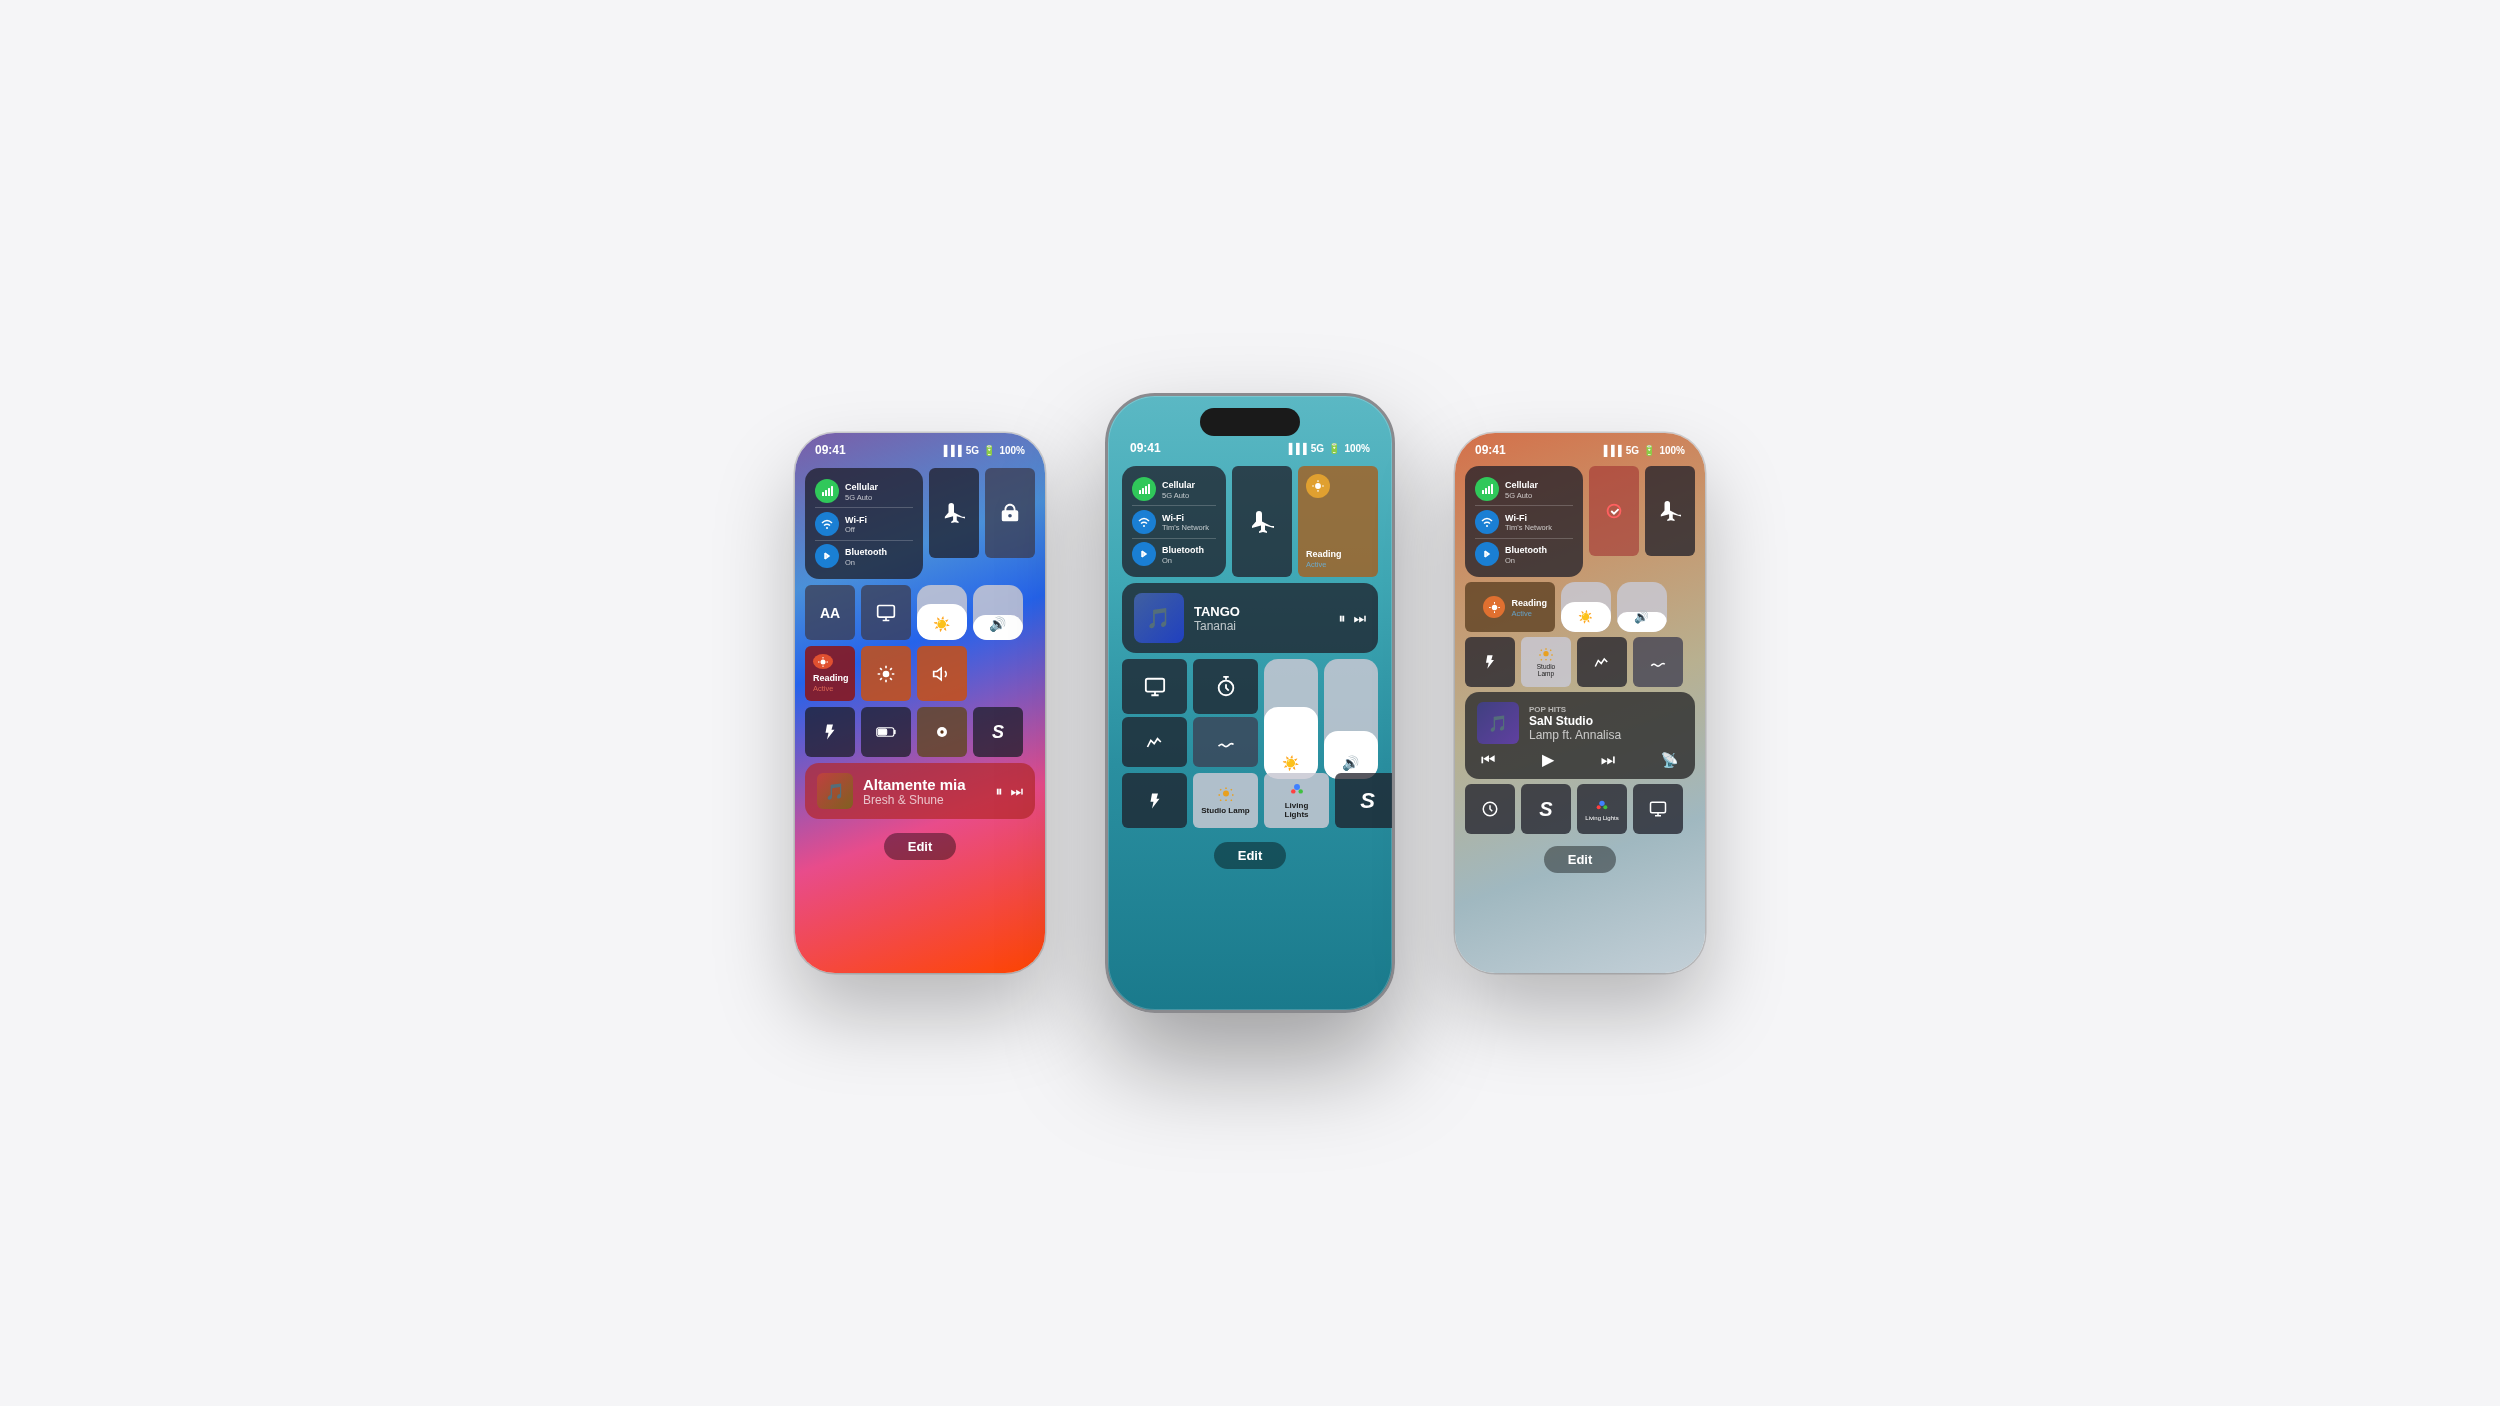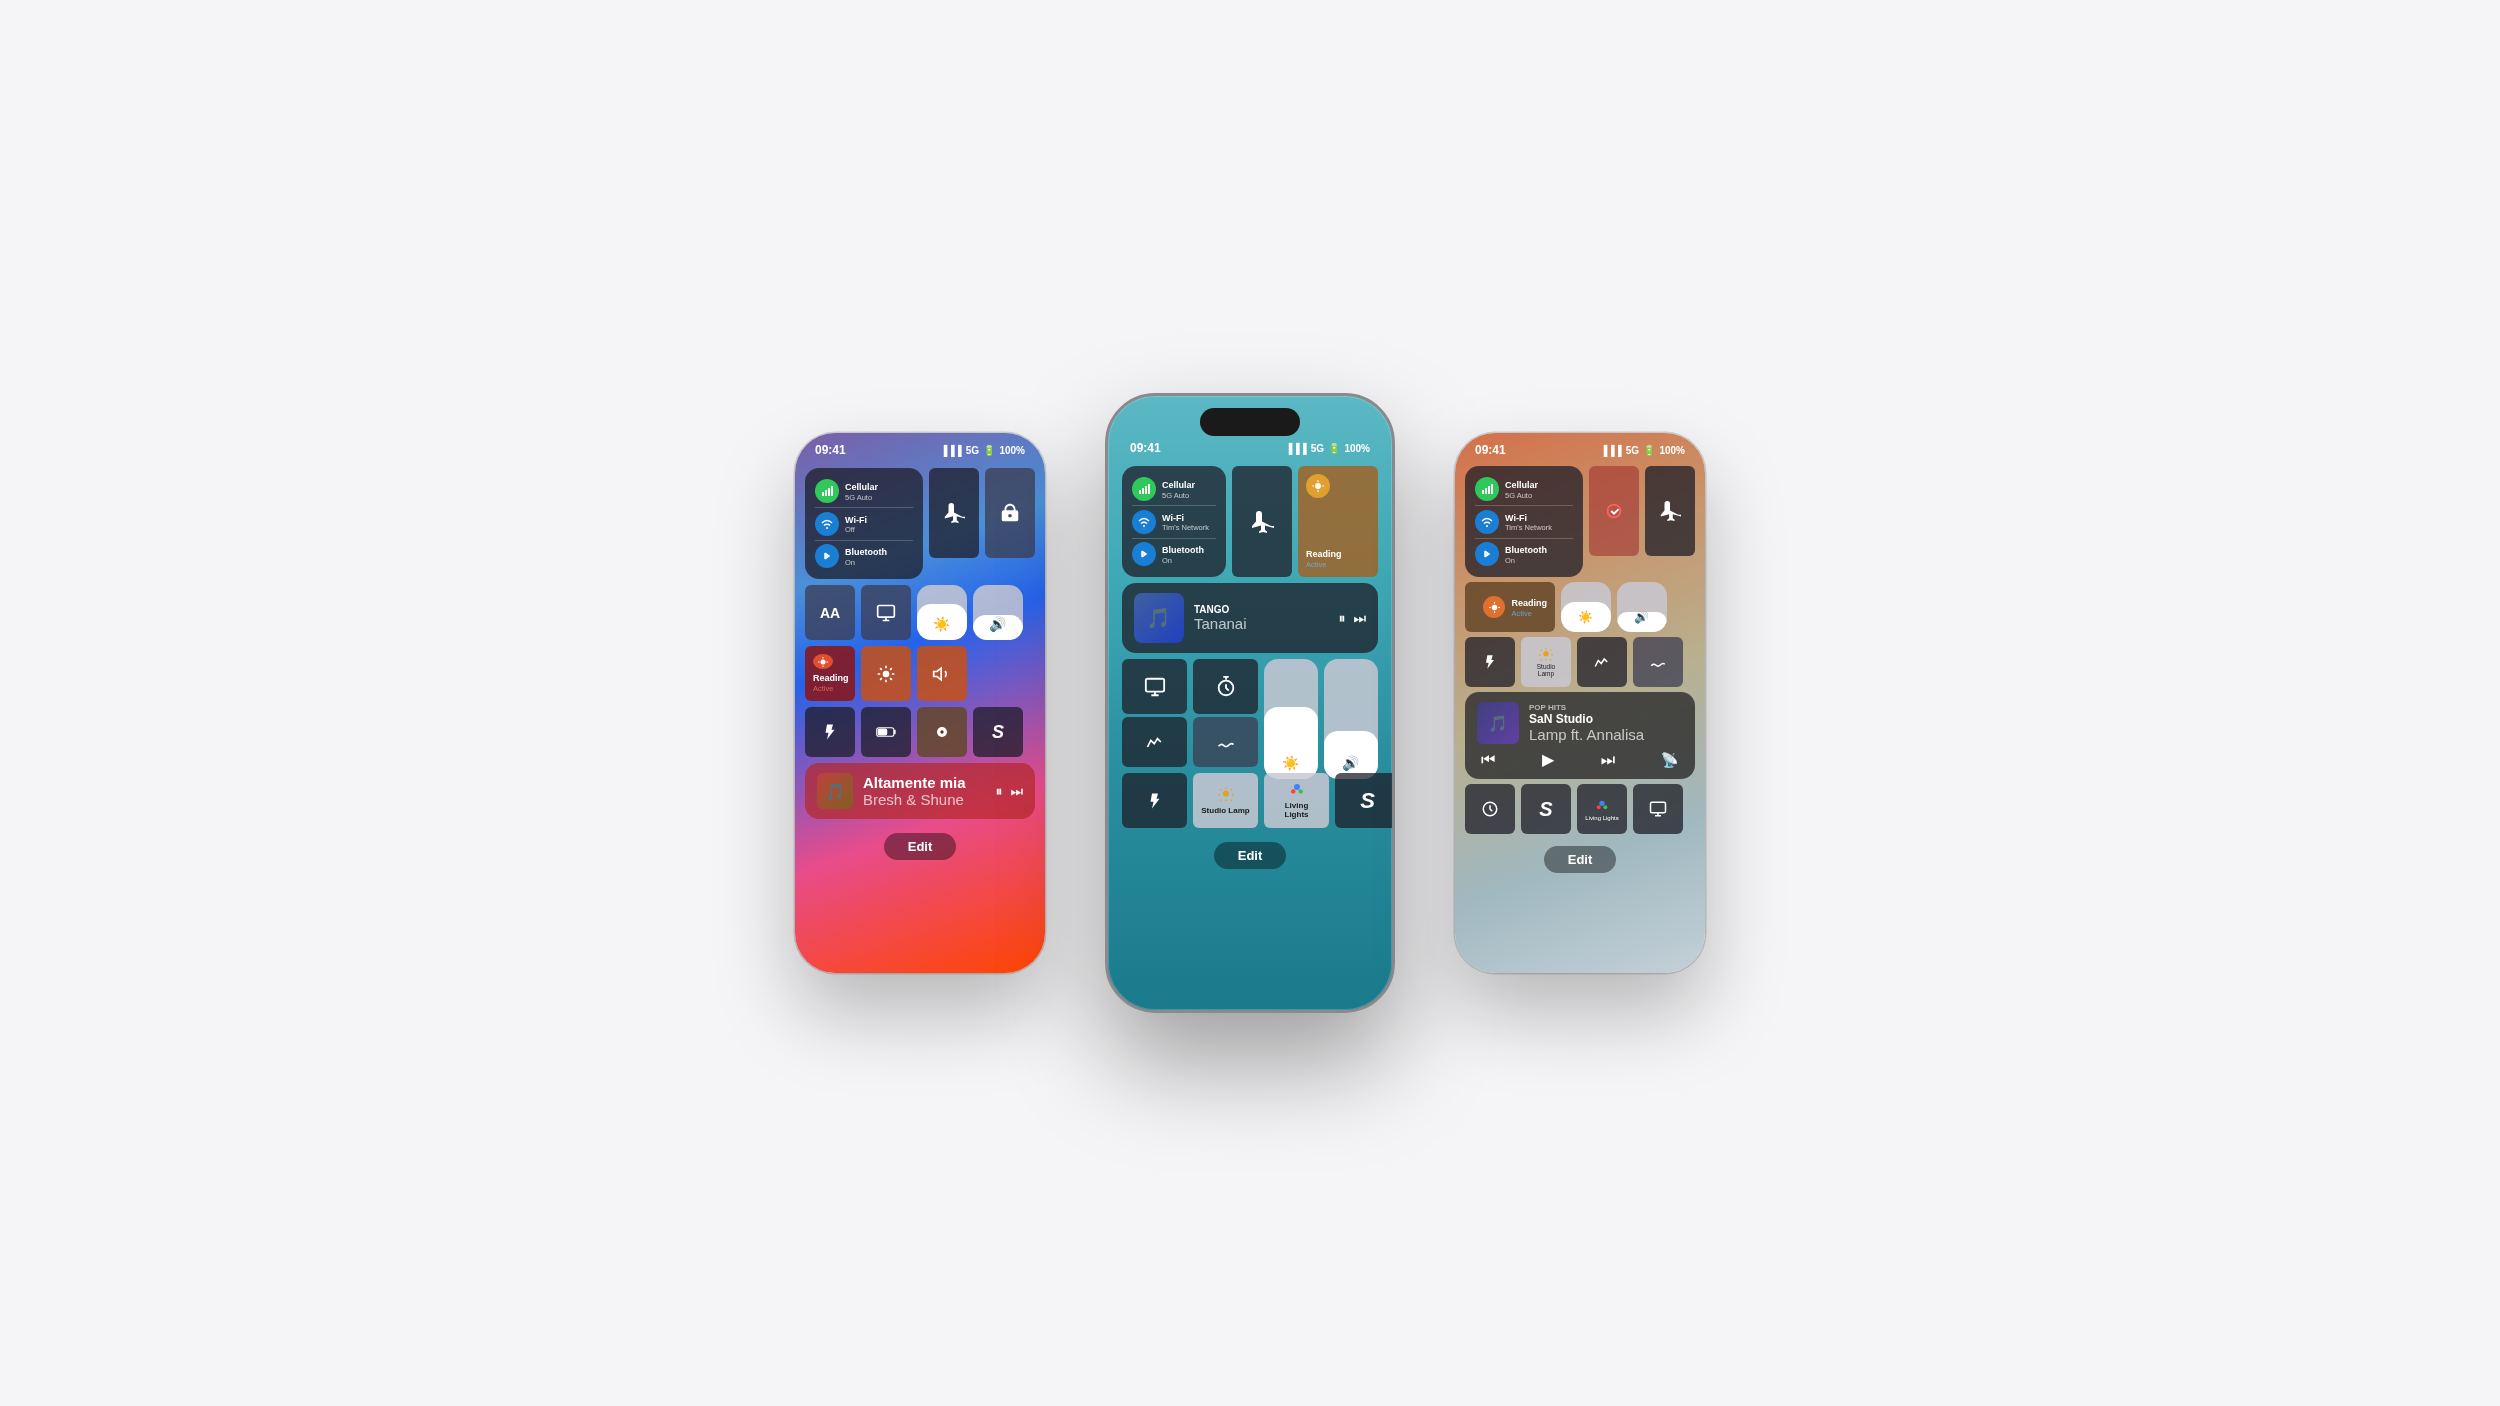--- a/index.html
+++ b/index.html
@@ -164,21 +164,21 @@
       flex-shrink: 0;
       background: linear-gradient(135deg, #c04040, #806020);
       display: flex;
       align-items: center;
       justify-content: center;
       font-size: 16px;
     }
 
     .music-info { flex: 1; }
     .music-title { font-size: 15px; font-weight: 700; }
-    .music-artist { font-size: 15px; opacity: 0.7; }
+    .music-artist { font-size: 12px; opacity: 0.7; }
     .music-controls { display: flex; gap: 8px; align-items: center; font-size: 14px; }
 
     .edit-btn {
       background: rgba(0,0,0,0.4);
       color: white;
       border: none;
       border-radius: 14px;
       padding: 6px 24px;
       font-size: 13px;
       font-weight: 600;
@@ -484,21 +484,21 @@
               </svg>
           </div>
           <div class="tile-label">Reading</div>
           <div class="tile-sublabel" style="color:#60c0ff;">Active</div>
         </div>
       </div>
 
       <div class="music-widget" style="background:rgba(30,30,40,0.75);">
         <div class="music-art" style="background:linear-gradient(135deg,#4060a0,#2040c0);width:50px;height:50px;border-radius:8px;font-size:20px;">🎵</div>
         <div class="music-info">
-          <div class="music-title" style="font-size:10px;">TANGO</div>
+          <div class="music-title" style="font-size:13px;">TANGO</div>
           <div class="music-artist">Tananai</div>
         </div>
         <div class="music-controls">
           <span>⏸</span>
           <span>⏭</span>
         </div>
       </div>
 
       <div class="tiles-row">
         <div class="tile tile-dark" style="width:65px;height:55px;align-items:center;justify-content:center;">

